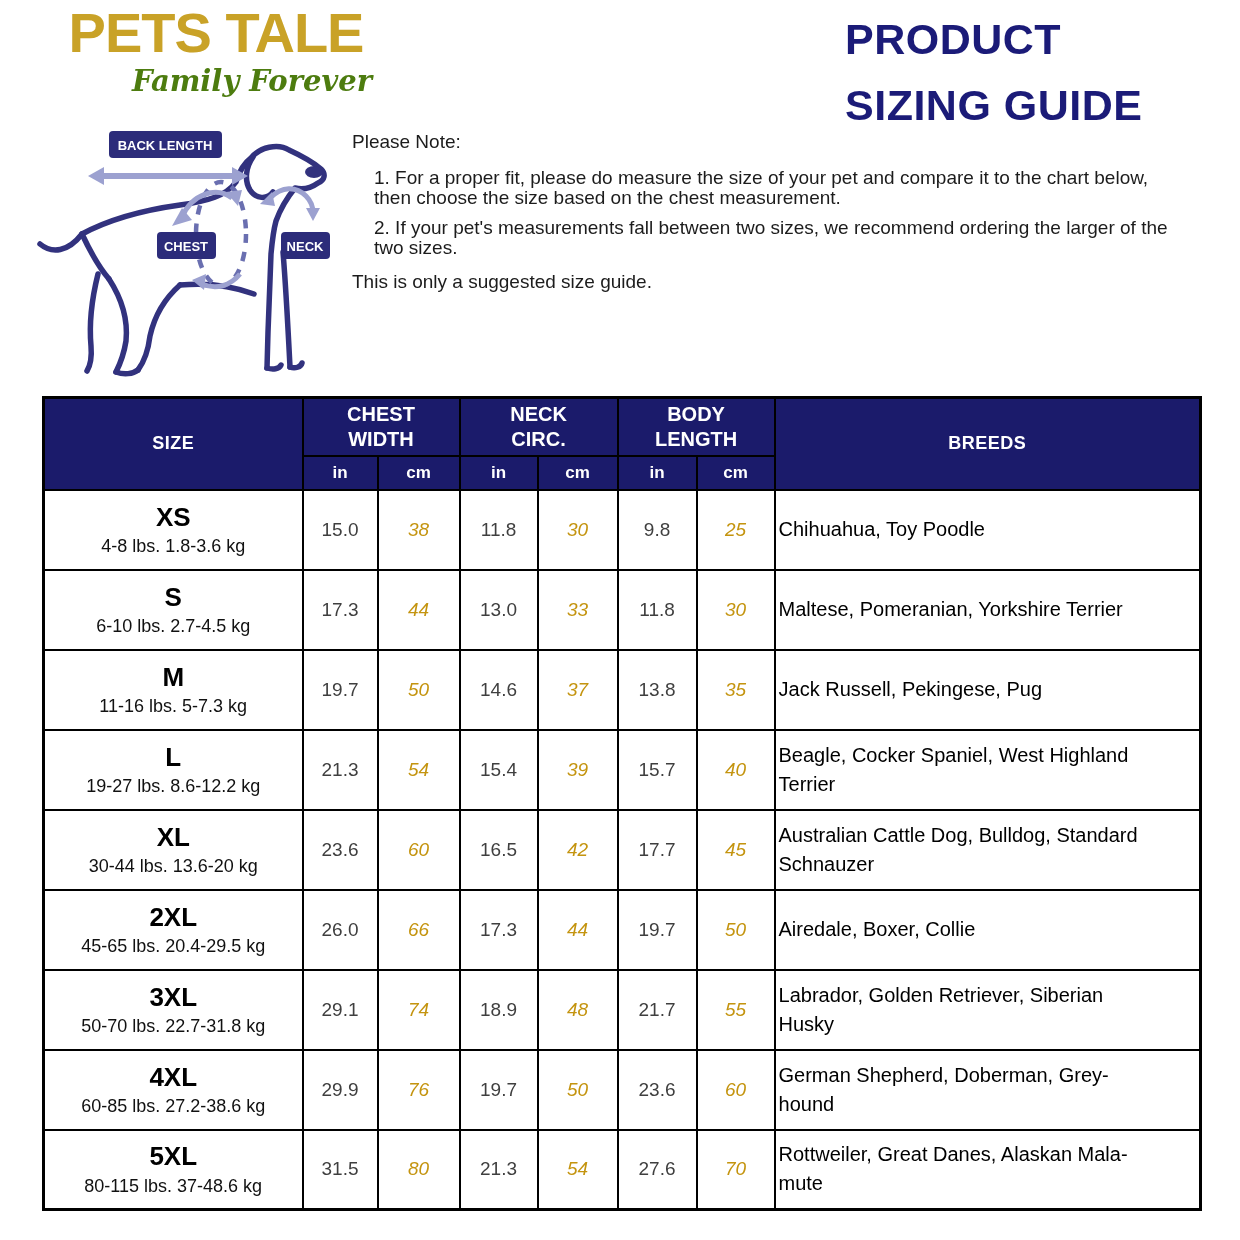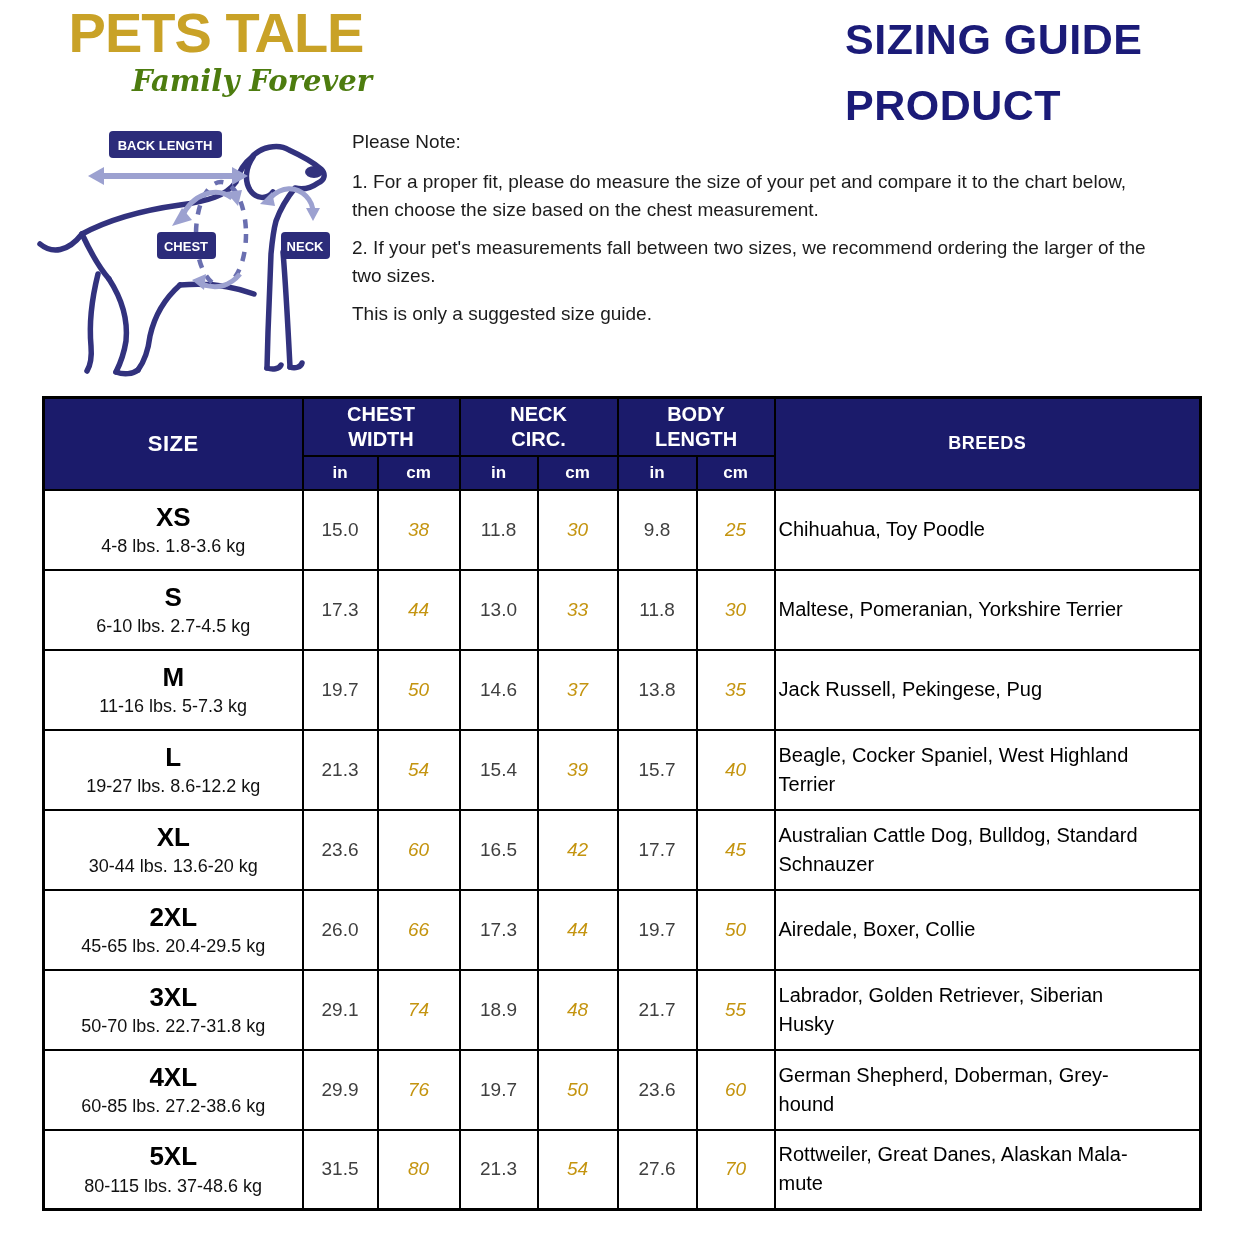--- a/index.html
+++ b/index.html
@@ -14,28 +14,28 @@
 
   
   .page-title { position: absolute; left: 845px; top: 6px; color: #1B1B78; font-weight: bold; font-size: 43px; line-height: 66px; letter-spacing: 0.5px; }
 
   
   .dog-diagram { position: absolute; left: 32px; top: 122px; width: 310px; height: 268px; }
 
   
   .notes { position: absolute; left: 352px; top: 128px; width: 878px; color: #1c1c1c; font-size: 19px; }
   .notes-title { margin-bottom: 12px; line-height: 28px; }
-  .notes p.note-item { margin-bottom: 10px; line-height: 28px; white-space: pre-line; }
+  .notes p.note-item { margin-bottom: 10px; line-height: 20px; white-space: pre-line; margin-left: 22px; }
   .notes p.notes-footer { line-height: 28px; }
 
   
   table.sizing-table { position: absolute; left: 42px; top: 396px; width: 1157px; border-collapse: collapse; table-layout: fixed; border: 3px solid #000; }
   .sizing-table th, .sizing-table td { border: 2px solid #000; text-align: center; vertical-align: middle; overflow: hidden; }
   .sizing-table thead th { background: #1B1B6B; color: #fff; font-weight: bold; }
-  .h-size { font-size: 22px; letter-spacing: 0.5px; }
+  .h-size { font-size: 18px; letter-spacing: 0.5px; }
   .h-breeds { font-size: 18px; letter-spacing: 0.5px; }
   .h-grp { font-size: 20px; line-height: 1.25; white-space: pre-line; }
   .h-unit { font-size: 17px; }
   tr.hdr-top { height: 58px; }
   tr.hdr-units { height: 34px; }
   tr.data-row { height: 80px; }
   td.c-size .size-label { font-size: 26px; font-weight: bold; color: #000; line-height: 1.25; }
   td.c-size .size-weight { font-size: 18px; color: #111; line-height: 1.3; margin-top: 2px; }
   td.c-in { font-size: 19px; color: #3F3F3F; }
   td.c-cm { font-size: 19px; color: #C4940F; font-style: italic; }
@@ -45,22 +45,22 @@
 <body>
 
 <div class="page">
 
   <div class="brand">
     <div class="brand-name">PETS TALE</div>
     <div class="brand-tagline">Family Forever</div>
   </div>
 
   <div class="page-title">
+    <div>PRODUCT</div>
     <div>SIZING GUIDE</div>
-    <div>PRODUCT</div>
   </div>
 
   <svg class="dog-diagram" viewBox="0 0 310 268">
     <g stroke="#32327E" stroke-width="5.5" fill="none" stroke-linecap="round" stroke-linejoin="round">
       <path d="M8 122 C20 132 36 130 50 112"></path>
       <path d="M50 112 C57 127 65 143 77 157"></path>
       <path d="M50 112 C76 98 112 88 148 83 C176 79 194 74 204 60 C207 50 211 42 219 36 C228 25 246 21 257 28 C270 34 282 41 289 47 C294 52 293 58 286 61 C279 66 271 68 263 66 C254 77 248 88 244 99 C241 110 240 121 239 132 C238 158 237 186 236 210 L235 246"></path>
       <path d="M221 35 C214 45 212 58 218 68 C224 77 235 78 241 70"></path>
       <path d="M235 246 C241 248 247 247 249 243"></path>
       <path d="M251 130 C254 166 256 206 258 245"></path>

